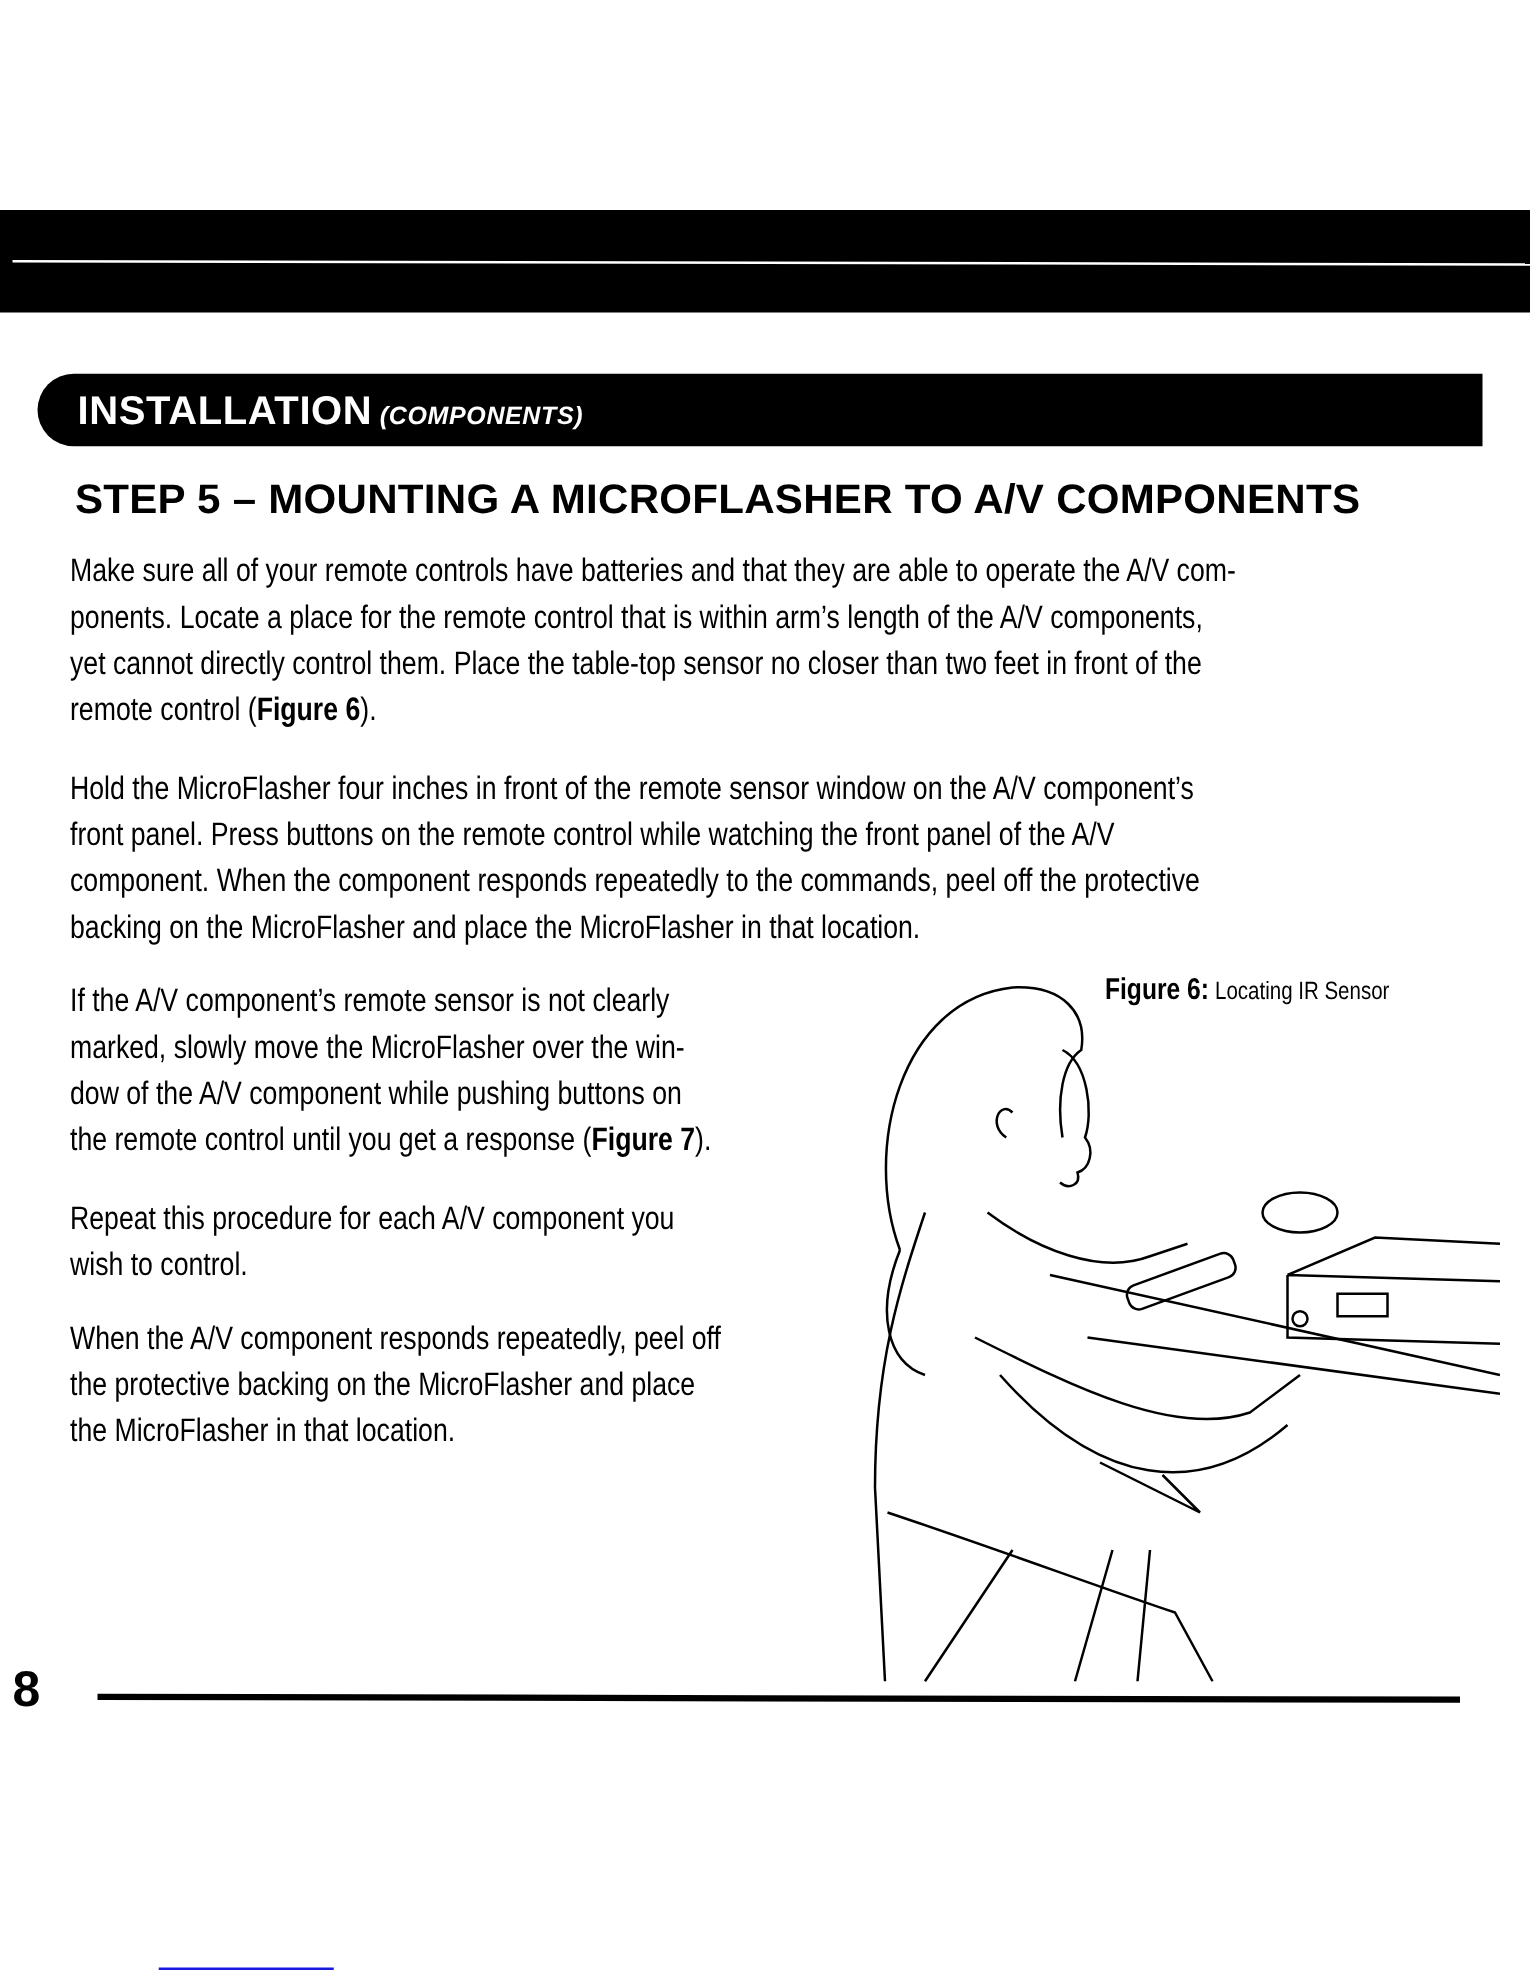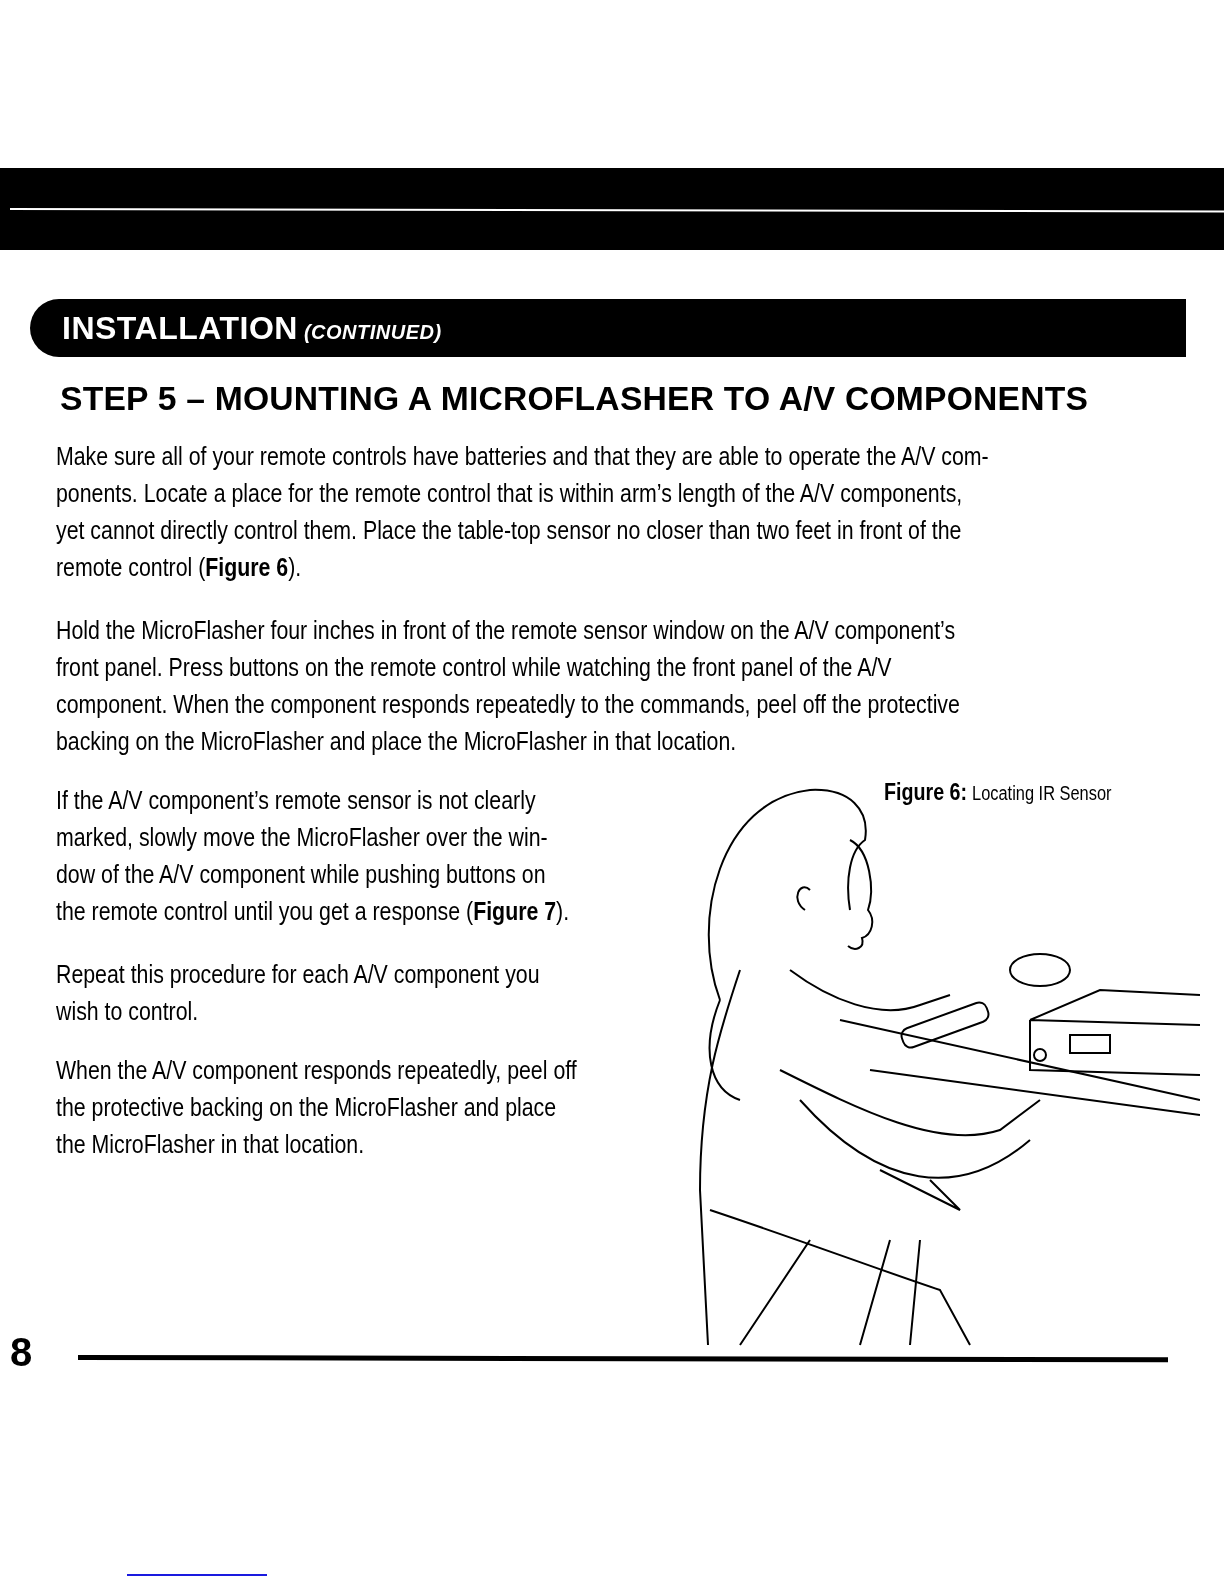--- a/index.html
+++ b/index.html
@@ -32,21 +32,21 @@
 </style>
 </head>
 <body>
 
 <div class="topbar">
   <div class="topbar-line"></div>
 </div>
 
 <div class="section-bar"></div>
 <div class="section-title">
-  <span>INSTALLATION</span><span class="sub">(CONTINUED)</span>
+  <span>INSTALLATION</span><span class="sub">(COMPONENTS)</span>
 </div>
 
 <div class="step-title">STEP 5 – MOUNTING A MICROFLASHER TO A/V COMPONENTS</div>
 
 <div class="para p1">
   <div>Make sure all of your remote controls have batteries and that they are able to operate the A/V com-</div>
   <div>ponents. Locate a place for the remote control that is within arm’s length of the A/V components,</div>
   <div>yet cannot directly control them. Place the table-top sensor no closer than two feet in front of the</div>
   <div><span>remote control (</span><span class="ref">Figure 6</span><span>).</span></div>
 </div>

